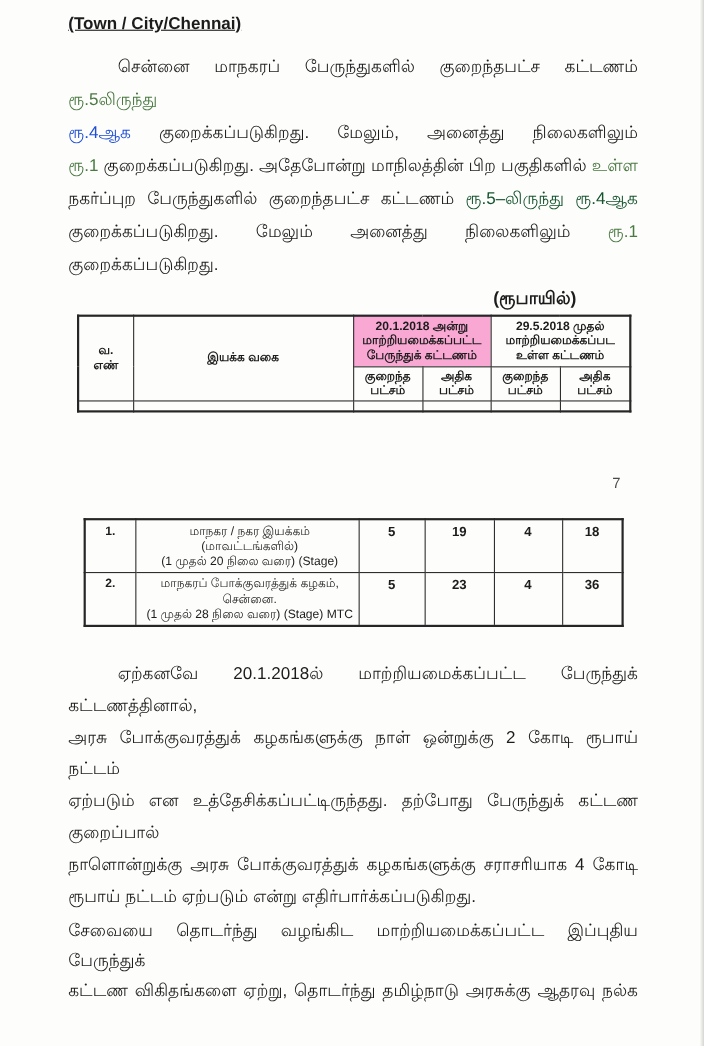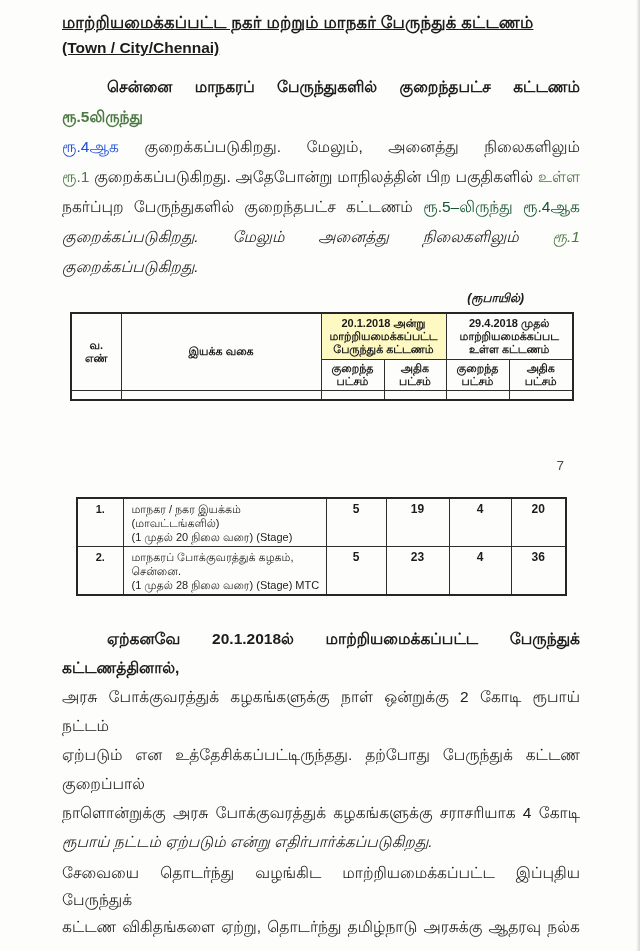--- a/index.html
+++ b/index.html
@@ -22,55 +22,54 @@
   .title-ta {
     margin:2px 0 0; font-size:16.5px; font-weight:700; line-height:24px;
     text-decoration:underline; letter-spacing:0.2px;
   }
   .title-en {
     margin:3px 0 0; font-size:15.5px; font-weight:700; line-height:22px;
     text-decoration:underline;
   }
   .para { font-size:15.5px; font-weight:400; }
   .para .tline { text-align:justify; text-align-last:justify; }
-  .para .tline.last { text-align-last:auto;font-style:italic; }
-  .para .tline.first { text-indent:45px;font-weight:bold; }
+  .para .tline.last { text-align-last:auto; }
+  .para .tline.first { text-indent:45px; }
   .p1 { margin-top:13px; } .p1 .tline { line-height:30px; }
   .p2 { margin-top:28px; } .p2 .tline { line-height:29px; }
   .p3 { margin-top:3px;  } .p3 .tline { line-height:27px; }
   .unit-note {
     margin-top:8px; text-align:right; padding-right:56px;
-    font-size:12px; font-style:italic; font-weight:700; line-height:16px;
+    font-size:16px; font-weight:700; line-height:16px;
   }
   table.fare { border-collapse:collapse; table-layout:fixed; border:2px solid #262626; }
   table.fare td { border:1px solid #2e2e2e; text-align:center; padding:2px 3px; box-sizing:border-box; }
   table.t1 { margin:6px 0 0 8px; width:502px; }
   table.t1 td { font-size:11px; font-weight:700; line-height:13px; vertical-align:middle; }
   table.t1 tr.main td { height:46px; }
   table.t1 tr.sub td  { height:28px; }
   table.t1 tr.empty td{ height:10px; border-top:1px solid #2e2e2e; }
   .pre { white-space:pre-line; }
   .pageno {
     margin-top:56px; text-align:right; padding-right:16px;
     font-size:13.5px; line-height:18px; color:#4a4a4a; font-weight:400;
   }
   table.t2 { margin:22px 0 0 14px; width:489px; }
   table.t2 td { font-size:11px; line-height:14px; vertical-align:top; padding-top:3px; }
   table.t2 td.sno { font-weight:700; }
-  table.t2 td.type { text-align:left; padding-left:8px; }
+  table.t2 td.type { text-align:center; padding-left:8px; }
   table.t2 td.val { font-weight:700; font-size:12px; }
   table.t2 tr.r1 td { height:36px; }
   table.t2 tr.r2 td { height:34px; }
 </style>
 </head>
 <body>
 
 <div class="page">
 
-  <h1 class="title-ta">மாற்றியமைக்கப்பட்ட நகர் மற்றும் மாநகர் பேருந்துக் கட்டணம்</h1>
   <h2 class="title-en">(Town / City/Chennai)</h2>
 
   <div class="para p1">
       <div class="tline first"><span>சென்னை மாநகரப் பேருந்துகளில் குறைந்தபட்ச கட்டணம் </span><span style="color: rgb(74, 122, 66);">ரூ.5லிருந்து</span></div>
       <div class="tline"><span style="color: #1d4ed8;">ரூ.4ஆக</span><span> குறைக்கப்படுகிறது. மேலும், அனைத்து நிலைகளிலும்</span></div>
       <div class="tline"><span style="color: rgb(74, 122, 66);">ரூ.1</span><span> குறைக்கப்படுகிறது. அதேபோன்று மாநிலத்தின் பிற பகுதிகளில் </span><span style="color: rgb(74, 122, 66);">உள்ள</span></div>
       <div class="tline"><span>நகர்ப்புற பேருந்துகளில் குறைந்தபட்ச கட்டணம் </span><span style="color: #14532d;">ரூ.5–லிருந்து ரூ.4ஆக</span></div>
       <div class="tline last"><span>குறைக்கப்படுகிறது. மேலும் அனைத்து நிலைகளிலும் </span><span style="color: rgb(74, 122, 66);">ரூ.1</span><span> குறைக்கப்படுகிறது.</span></div>
     </div>
 
@@ -83,22 +82,22 @@
       <col style="width:63px">
         <col style="width:62px">
       <col style="width:63px">
         <col style="width:64px">
     </colgroup>
     <tbody>
       <tr class="main">
         <td rowspan="2" class="pre">வ.
 எண்</td>
         <td rowspan="2">இயக்க வகை</td>
-        <td colspan="2" style="background-color: #fef9c3;">20.1.2018 அன்று மாற்றியமைக்கப்பட்ட பேருந்துக் கட்டணம்</td>
-        <td colspan="2">29.4.2018 முதல் மாற்றியமைக்கப்பட உள்ள கட்டணம்</td>
+        <td colspan="2" style="background-color: #f9a8d4;">20.1.2018 அன்று மாற்றியமைக்கப்பட்ட பேருந்துக் கட்டணம்</td>
+        <td colspan="2">29.5.2018 முதல் மாற்றியமைக்கப்பட உள்ள கட்டணம்</td>
       </tr>
       <tr class="sub">
         <td class="pre">குறைந்த
 பட்சம்</td>
         <td class="pre">அதிக
 பட்சம்</td>
         <td class="pre">குறைந்த
 பட்சம்</td>
         <td class="pre">அதிக பட்சம்</td>
       </tr>
@@ -127,21 +126,21 @@
     <tbody>
       <tr class="r1">
         <td class="sno">1.</td>
         <td class="type">
           <div>மாநகர / நகர இயக்கம் (மாவட்டங்களில்)</div>
           <div>(1 முதல் 20 நிலை வரை) (Stage)</div>
         </td>
         <td class="val">5</td>
         <td class="val">19</td>
         <td class="val">4</td>
-        <td class="val">20</td>
+        <td class="val">18</td>
       </tr>
       <tr class="r2">
         <td class="sno">2.</td>
         <td class="type">
           <div>மாநகரப் போக்குவரத்துக் கழகம், சென்னை.</div>
           <div>(1 முதல் 28 நிலை வரை) (Stage) MTC</div>
         </td>
         <td class="val">5</td>
         <td class="val">23</td>
         <td class="val">4</td>

